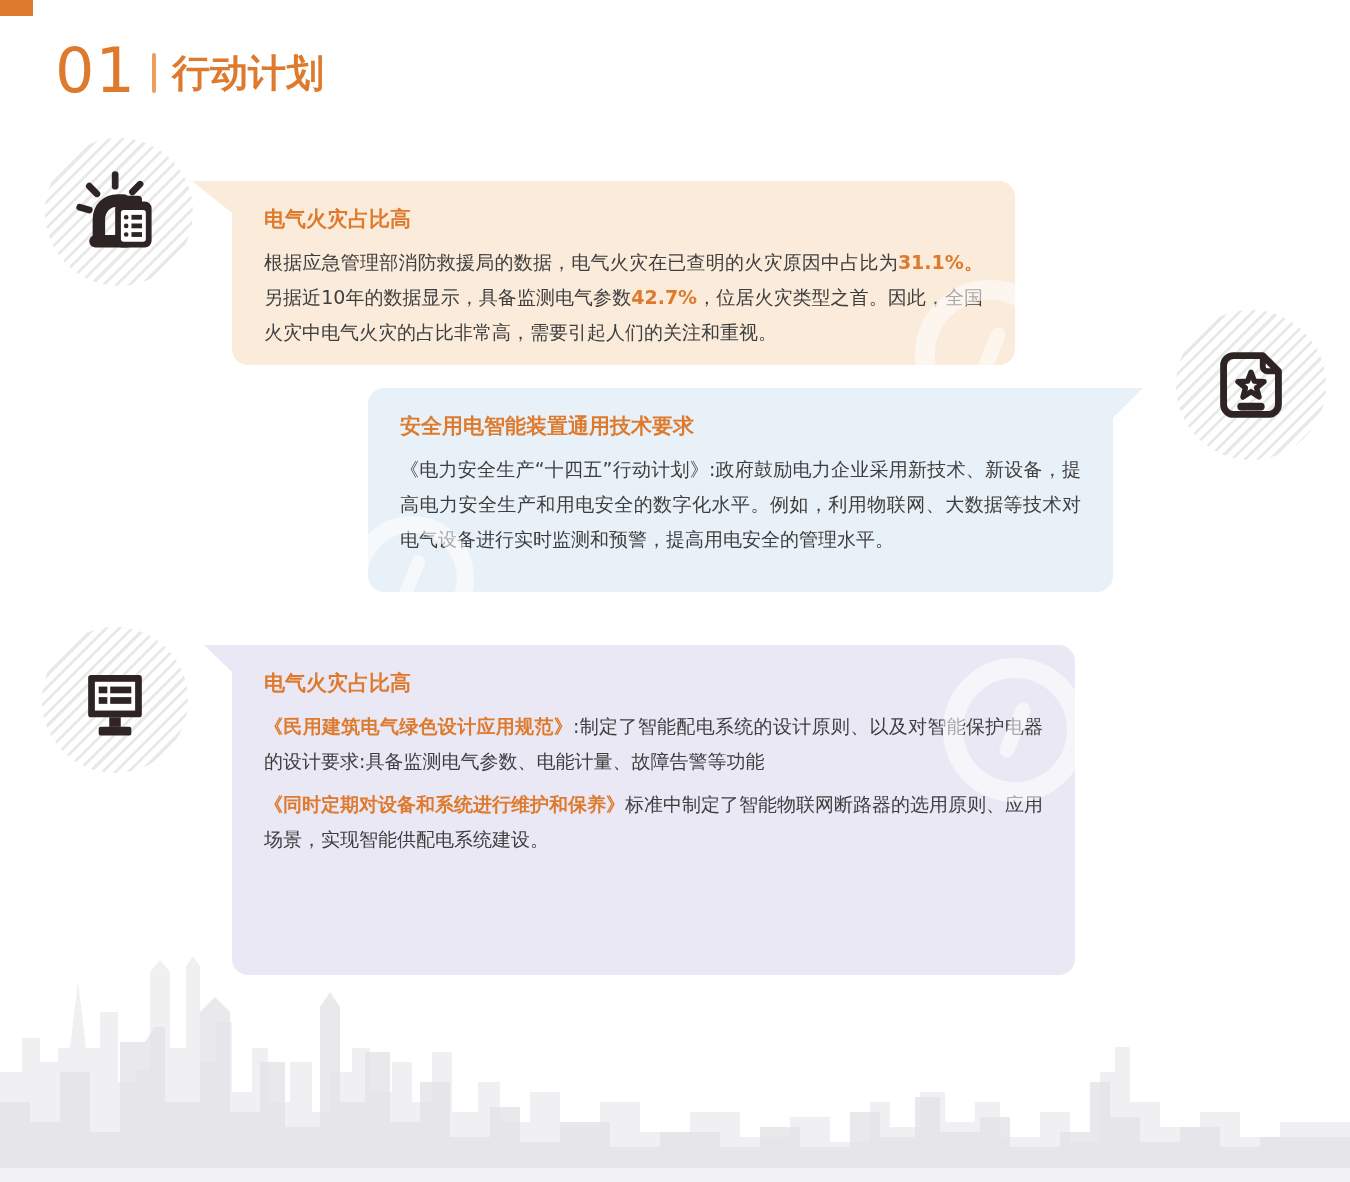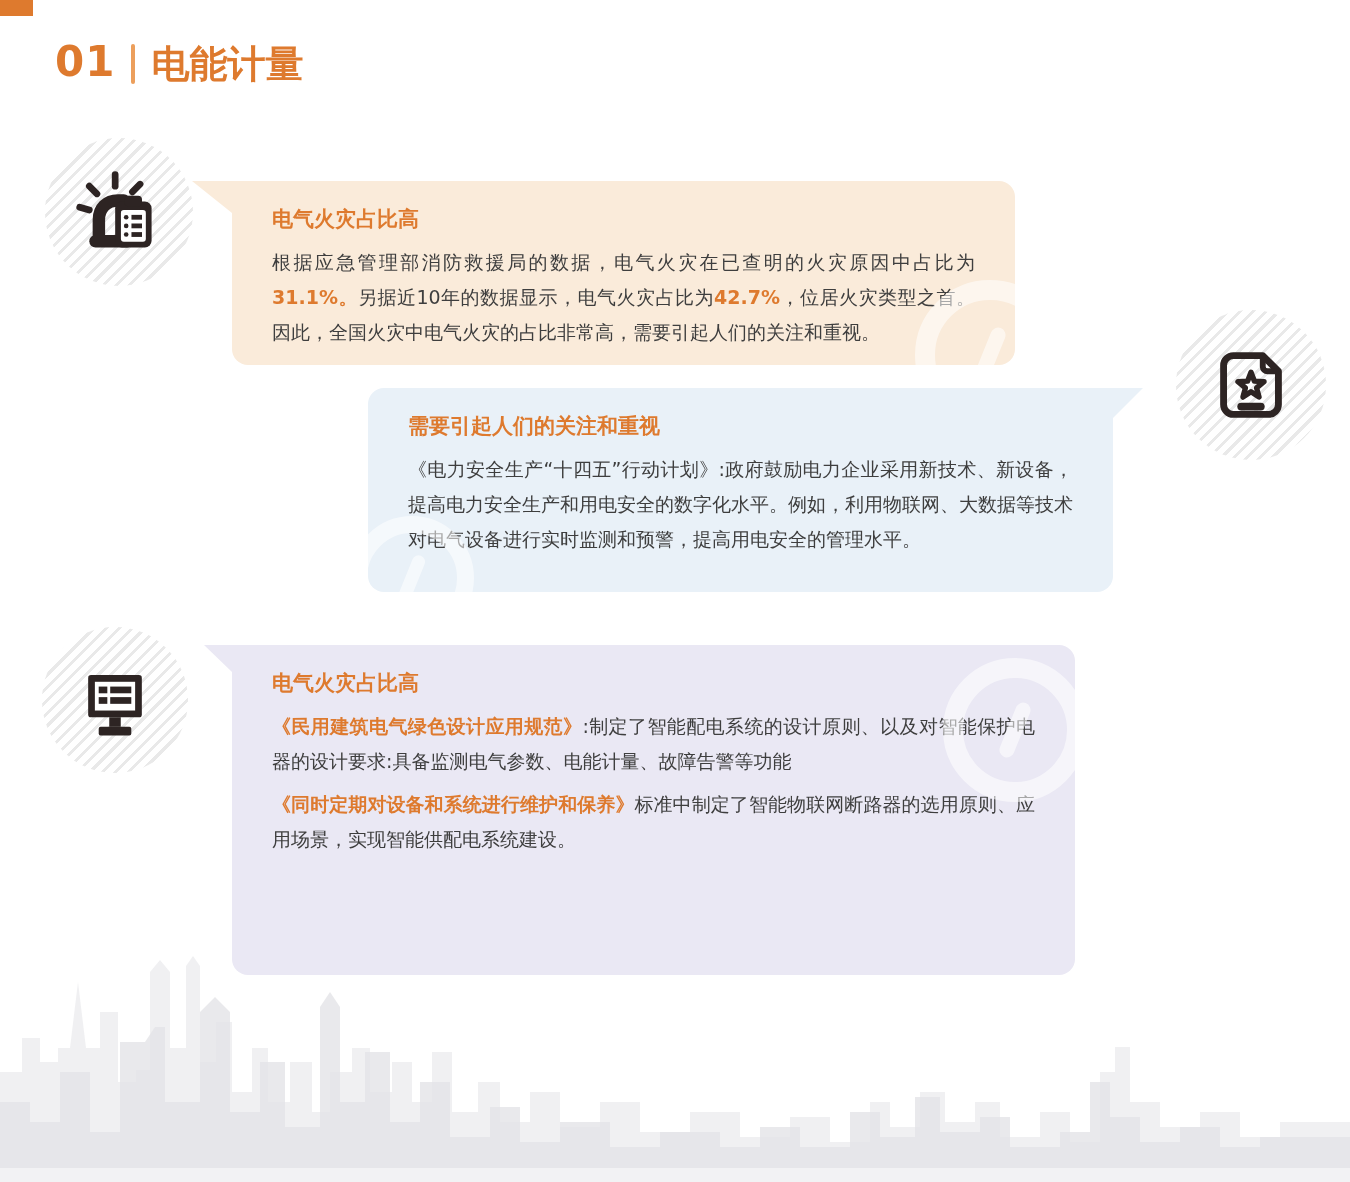--- a/index.html
+++ b/index.html
@@ -2,35 +2,35 @@
 <html style="--accent: #DE7A2E; --card1-bg: #FAEBDA; --card2-bg: #E9F1F8; --card3-bg: #EAE8F4; --text: #3E3E3E; --icon-dark: #2D2423; --stripe: #E9E9E9;"><head>
 <meta charset="utf-8">
 <style>
   html,body{margin:0;padding:0;background:#ffffff;}
   .page{position:relative;width:1350px;height:1182px;background:#fff;overflow:hidden;
         font-family:"DejaVu Sans","Liberation Sans",sans-serif;}
 
   
   .corner-accent{position:absolute;left:0;top:0;width:33px;height:16px;background:var(--accent);}
   .page-header{position:absolute;left:55px;top:40px;display:flex;align-items:center;z-index:5;}
-  .section-number{font-size:42px;font-weight:bold;color:var(--accent);letter-spacing:1px;line-height:1;}
+  .section-number{font-size:62px;font-weight:normal;color:var(--accent);letter-spacing:1px;line-height:1;}
   .header-divider{width:4px;height:40px;background:#ec9f5c;margin:4px 16px 0 16px;border-radius:2px;}
   .page-title{font-size:38px;font-weight:bold;color:var(--accent);line-height:1;margin-top:4px;}
 
   
   .icon-circle{position:absolute;border-radius:50%;z-index:1;
      background:repeating-linear-gradient(135deg,var(--stripe) 0 3px,rgba(255,255,255,0) 3px 9px),#fff;
      display:flex;align-items:center;justify-content:center;}
   .icon-circle svg{display:block;}
   #circle-1{left:45px;top:138px;width:148px;height:148px;}
   #circle-2{left:1176px;top:310px;width:150px;height:150px;}
   #circle-3{left:42px;top:627px;width:146px;height:146px;}
 
   
-  .card{position:absolute;border-radius:16px;overflow:hidden;z-index:2;box-sizing:border-box;padding:24px 40px;}
+  .card{position:absolute;border-radius:16px;overflow:hidden;z-index:2;box-sizing:border-box;padding:24px 32px;}
   .card-title{font-size:21px;font-weight:bold;color:var(--accent);margin:0 0 12px 0;line-height:28px;}
   .card p{margin:0;font-size:19px;line-height:35px;color:var(--text);text-align:justify;}
   .card p + p{margin-top:8px;}
   .em{color:var(--accent);font-weight:bold;}
 
   #card-1{left:232px;top:181px;width:783px;height:184px;background:var(--card1-bg);border-top-left-radius:0;}
   #card-2{left:368px;top:388px;width:745px;height:204px;background:var(--card2-bg);border-top-right-radius:0;}
   #card-3{left:232px;top:645px;width:843px;height:330px;background:var(--card3-bg);border-top-left-radius:0;}
 
   
@@ -57,21 +57,21 @@
 </head>
 <body>
 
 <div class="page">
 
   <div class="corner-accent"></div>
 
   <div class="page-header">
     <span class="section-number">01</span>
     <span class="header-divider"></span>
-    <span class="page-title">电能计量</span>
+    <span class="page-title">行动计划</span>
   </div>
 
   <div class="icon-circle" id="circle-1">
     <span>
       <svg width="92" height="92" viewBox="0 0 96 96">
         <g stroke="#2D2423" stroke-width="7" stroke-linecap="round" fill="none">
           <line x1="44" y1="21" x2="44" y2="9"></line>
           <line x1="25" y1="29" x2="17" y2="21"></line>
           <line x1="62" y1="27" x2="70" y2="19"></line>
           <line x1="17" y1="46" x2="7" y2="43"></line>
@@ -119,28 +119,28 @@
 
   <div class="tail" id="tail-1"></div>
   <div class="tail" id="tail-2"></div>
   <div class="tail" id="tail-3"></div>
 
   <section class="card" id="card-1">
     <div class="wm" id="wm-1">
         <div class="wm-bar"></div>
       </div>
     <h2 class="card-title">电气火灾占比高</h2>
-    <p><span>根据应急管理部消防救援局的数据，电气火灾在已查明的火灾原因中占比为</span><span class="em">31.1%。</span><span>另据近10年的数据显示，电气火灾占比为</span><span class="em">42.7%</span><span>，位居火灾类型之首。因此，全国火灾中电气火灾的占比非常高，需要引起人们的关注和重视。</span></p>
+    <p><span>根据应急管理部消防救援局的数据，电气火灾在已查明的火灾原因中占比为</span><span class="em">31.1%。</span><span>另据近10年的数据显示，具备监测电气参数</span><span class="em">42.7%</span><span>，位居火灾类型之首。因此，全国火灾中电气火灾的占比非常高，需要引起人们的关注和重视。</span></p>
   </section>
 
   <section class="card" id="card-2">
     <div class="wm" id="wm-2">
         <div class="wm-bar"></div>
       </div>
-    <h2 class="card-title">需要引起人们的关注和重视</h2>
+    <h2 class="card-title">安全用电智能装置通用技术要求</h2>
     <p><span>《电力安全生产“十四五”行动计划》:政府鼓励电力企业采用新技术、新设备，提高电力安全生产和用电安全的数字化水平。例如，利用物联网、大数据等技术对电气设备进行实时监测和预警，提高用电安全的管理水平。</span></p>
   </section>
 
   <section class="card" id="card-3">
     <div class="wm" id="wm-3">
         <div class="wm-bar"></div>
       </div>
     <h2 class="card-title">电气火灾占比高</h2>
     <p><span class="em">《民用建筑电气绿色设计应用规范》</span><span>:制定了智能配电系统的设计原则、以及对智能保护电器的设计要求:具备监测电气参数、电能计量、故障告警等功能</span></p>
     <p><span class="em">《同时定期对设备和系统进行维护和保养》</span><span>标准中制定了智能物联网断路器的选用原则、应用场景，实现智能供配电系统建设。</span></p>

